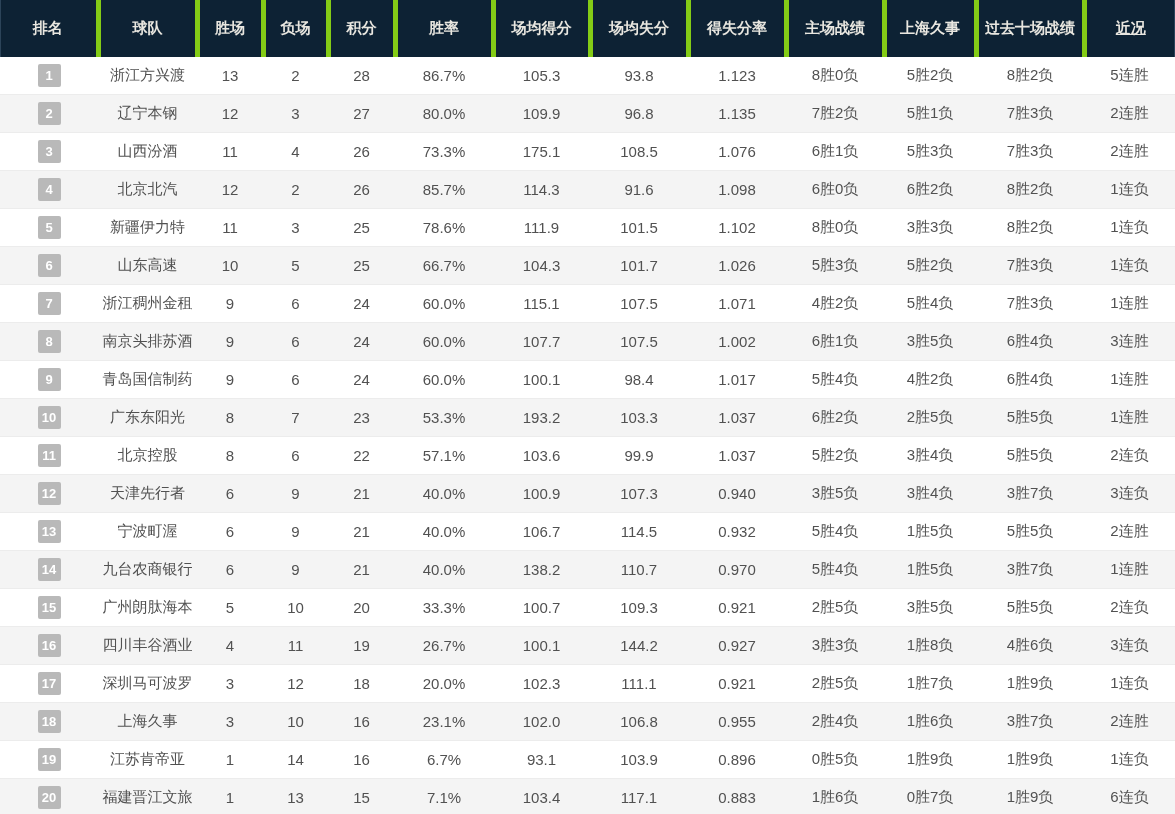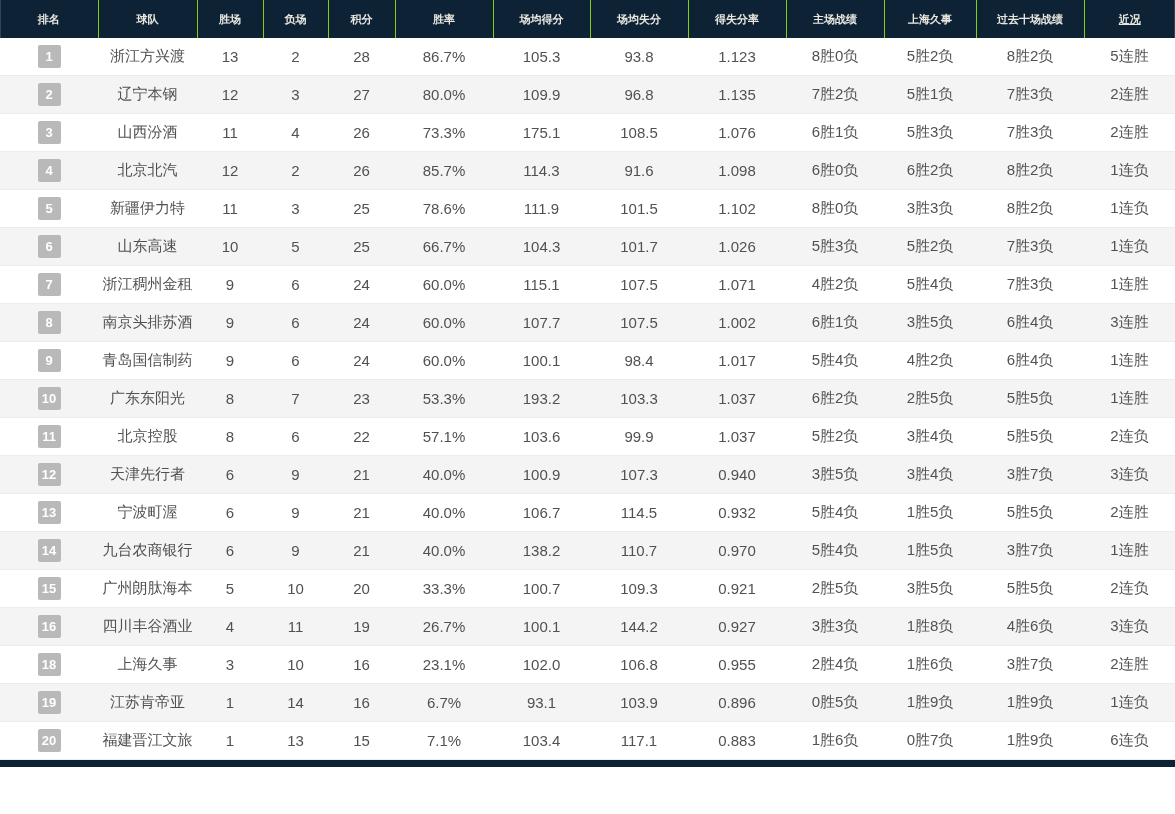--- a/index.html
+++ b/index.html
@@ -17,29 +17,29 @@
     overflow: hidden;
   }
   table.standings {
     width: 1175px;
     border-collapse: collapse;
     table-layout: fixed;
   }
   thead th {
     background: #0d2234;
     color: #e9e7e0;
-    font-size: 11px;
+    font-size: 15px;
     font-weight: bold;
-    height: 38px;
+    height: 57px;
     text-align: center;
     vertical-align: middle;
     padding: 0;
   }
   thead th + th {
-    border-left: 1px solid #84cc16;
+    border-left: 5px solid #84cc16;
     text-align: center;
   }
   thead th:first-child {
     box-shadow: inset 8px 0 0 -7px #2c4459;
   }
   thead th:last-child {
     box-shadow: inset -8px 0 0 -7px #2c4459;
     text-decoration: underline;
   }
   tbody td {
@@ -348,20 +348,35 @@
           <td>26.7%</td>
           <td>100.1</td>
           <td>144.2</td>
           <td>0.927</td>
           <td>3胜3负</td>
           <td>1胜8负</td>
           <td>4胜6负</td>
           <td>3连负</td>
         </tr>
         <tr>
+          <td><span class="rank-badge">17</span></td>
+          <td>深圳马可波罗</td>
+          <td>3</td>
+          <td>12</td>
+          <td>18</td>
+          <td>20.0%</td>
+          <td>102.3</td>
+          <td>111.1</td>
+          <td>0.921</td>
+          <td>2胜5负</td>
+          <td>1胜7负</td>
+          <td>1胜9负</td>
+          <td>1连负</td>
+        </tr>
+        <tr>
           <td><span class="rank-badge">18</span></td>
           <td>上海久事</td>
           <td>3</td>
           <td>10</td>
           <td>16</td>
           <td>23.1%</td>
           <td>102.0</td>
           <td>106.8</td>
           <td>0.955</td>
           <td>2胜4负</td>

